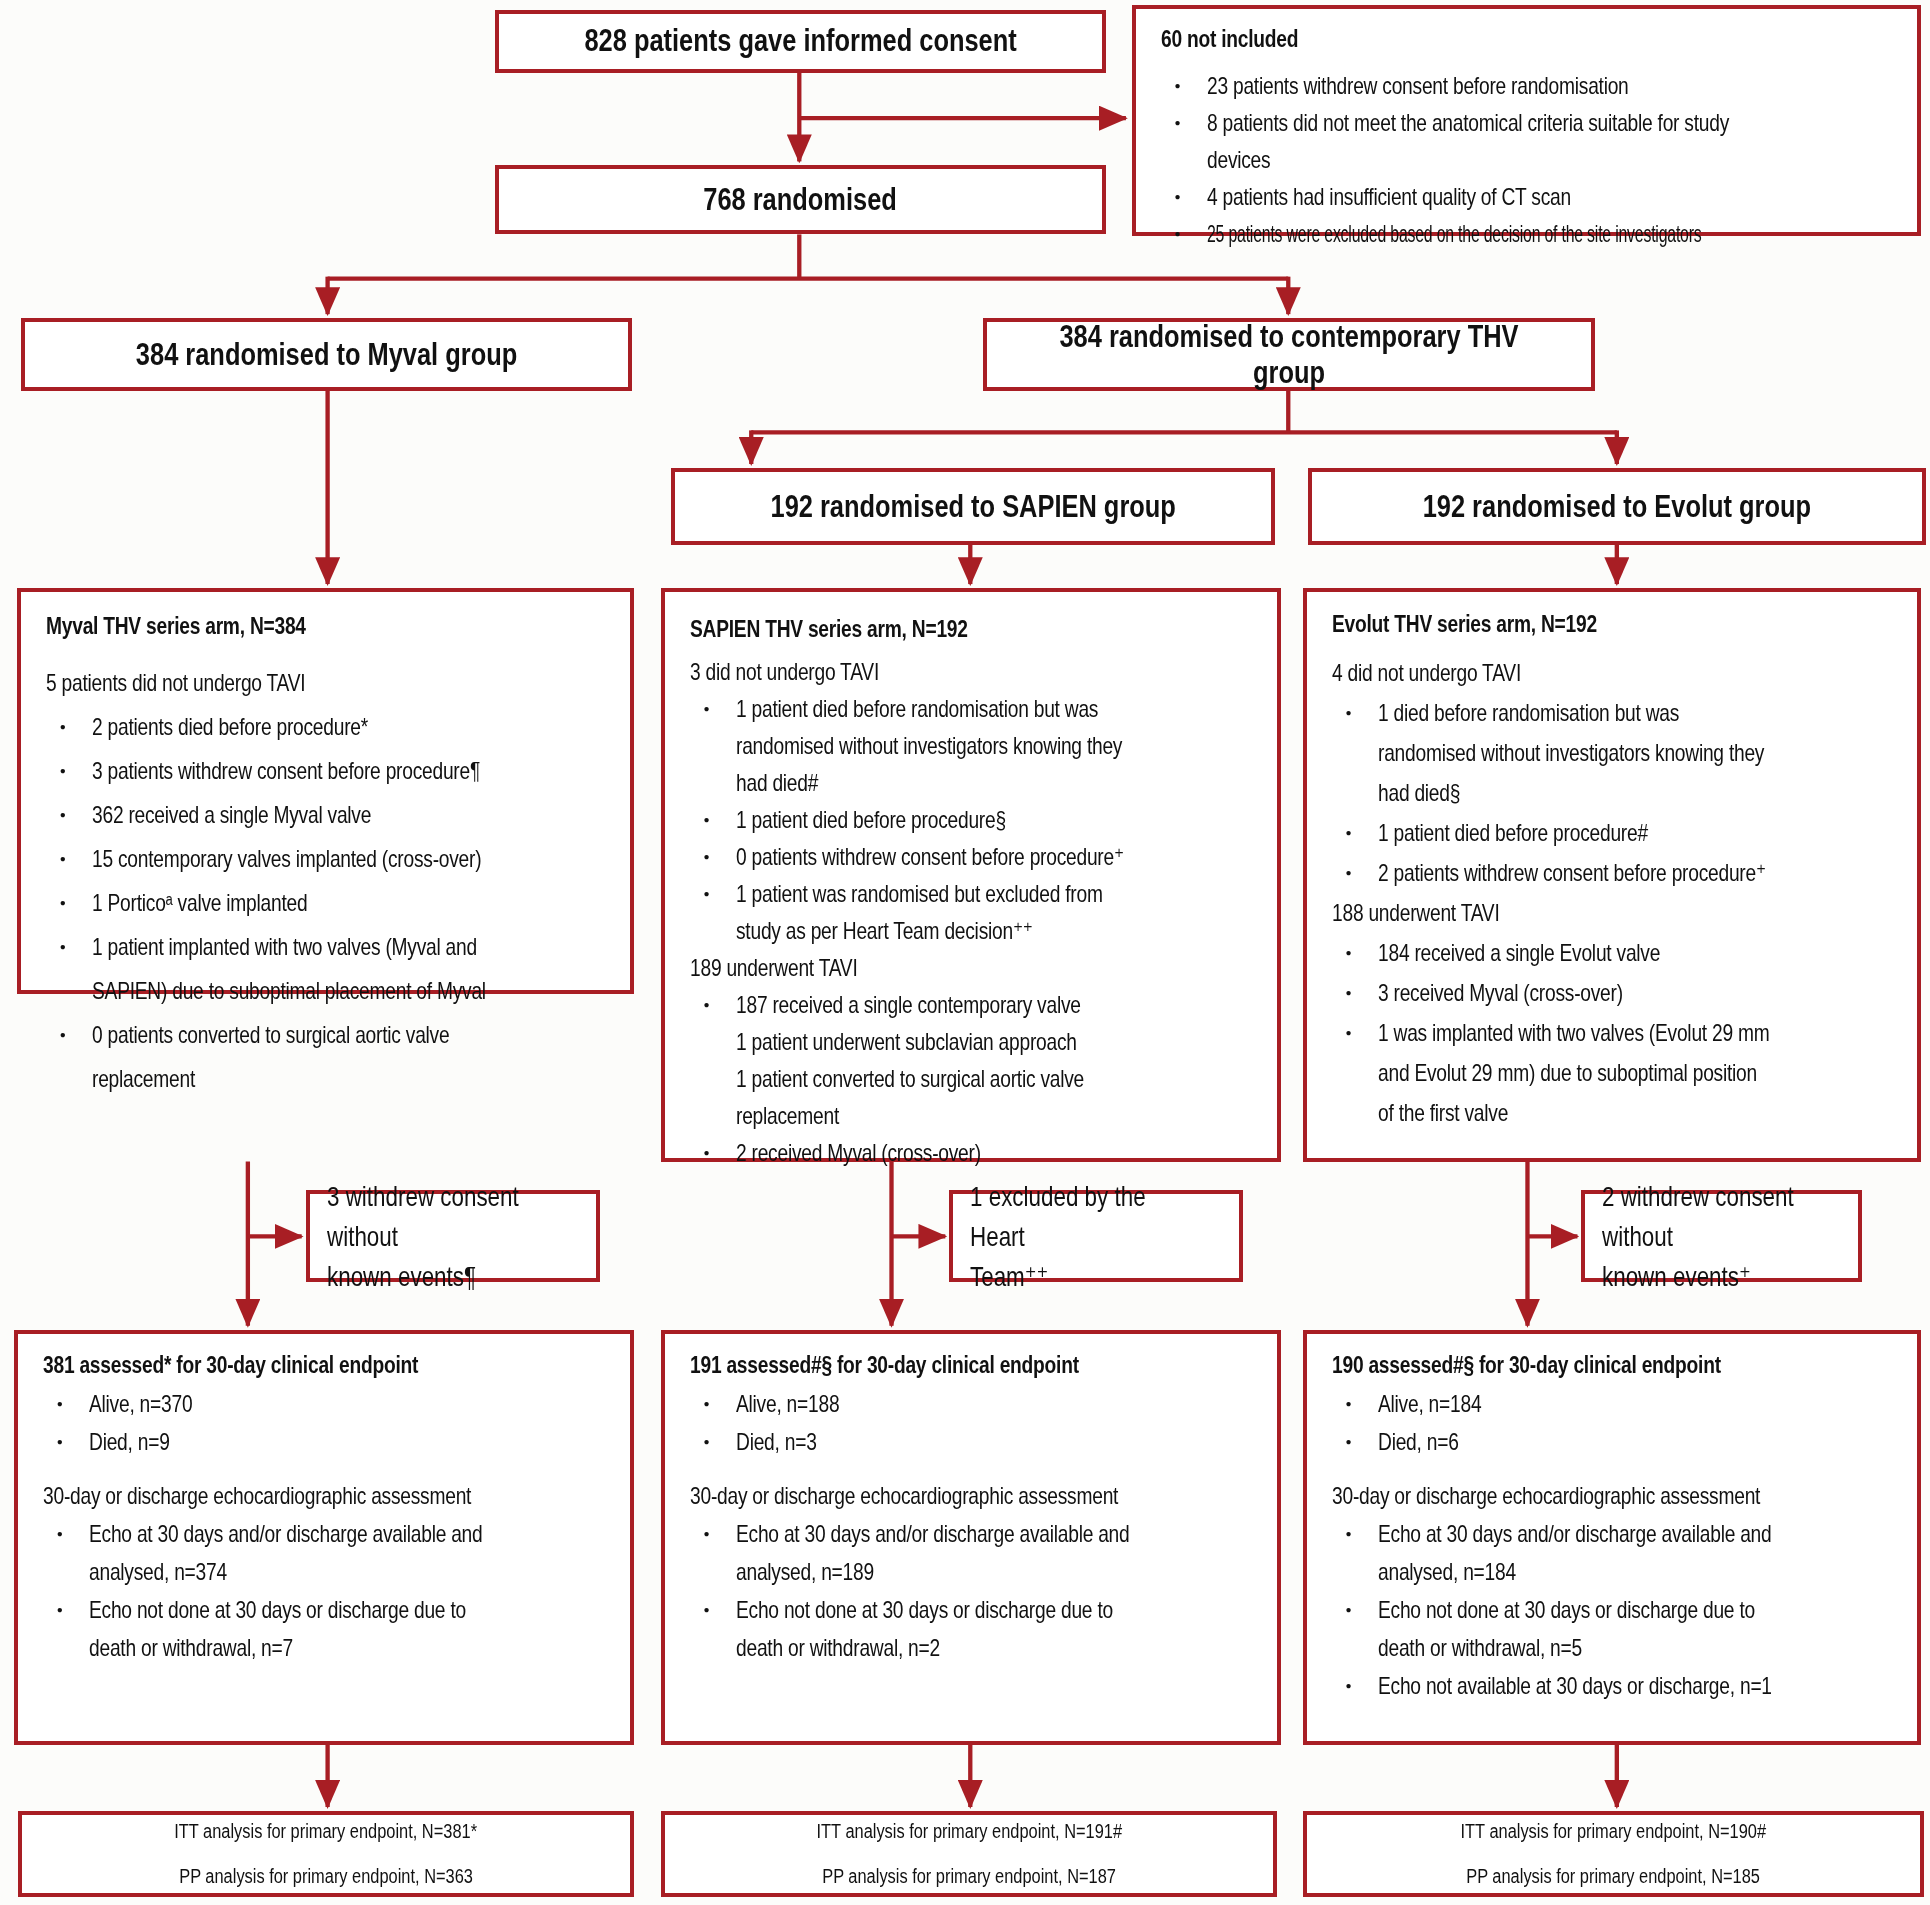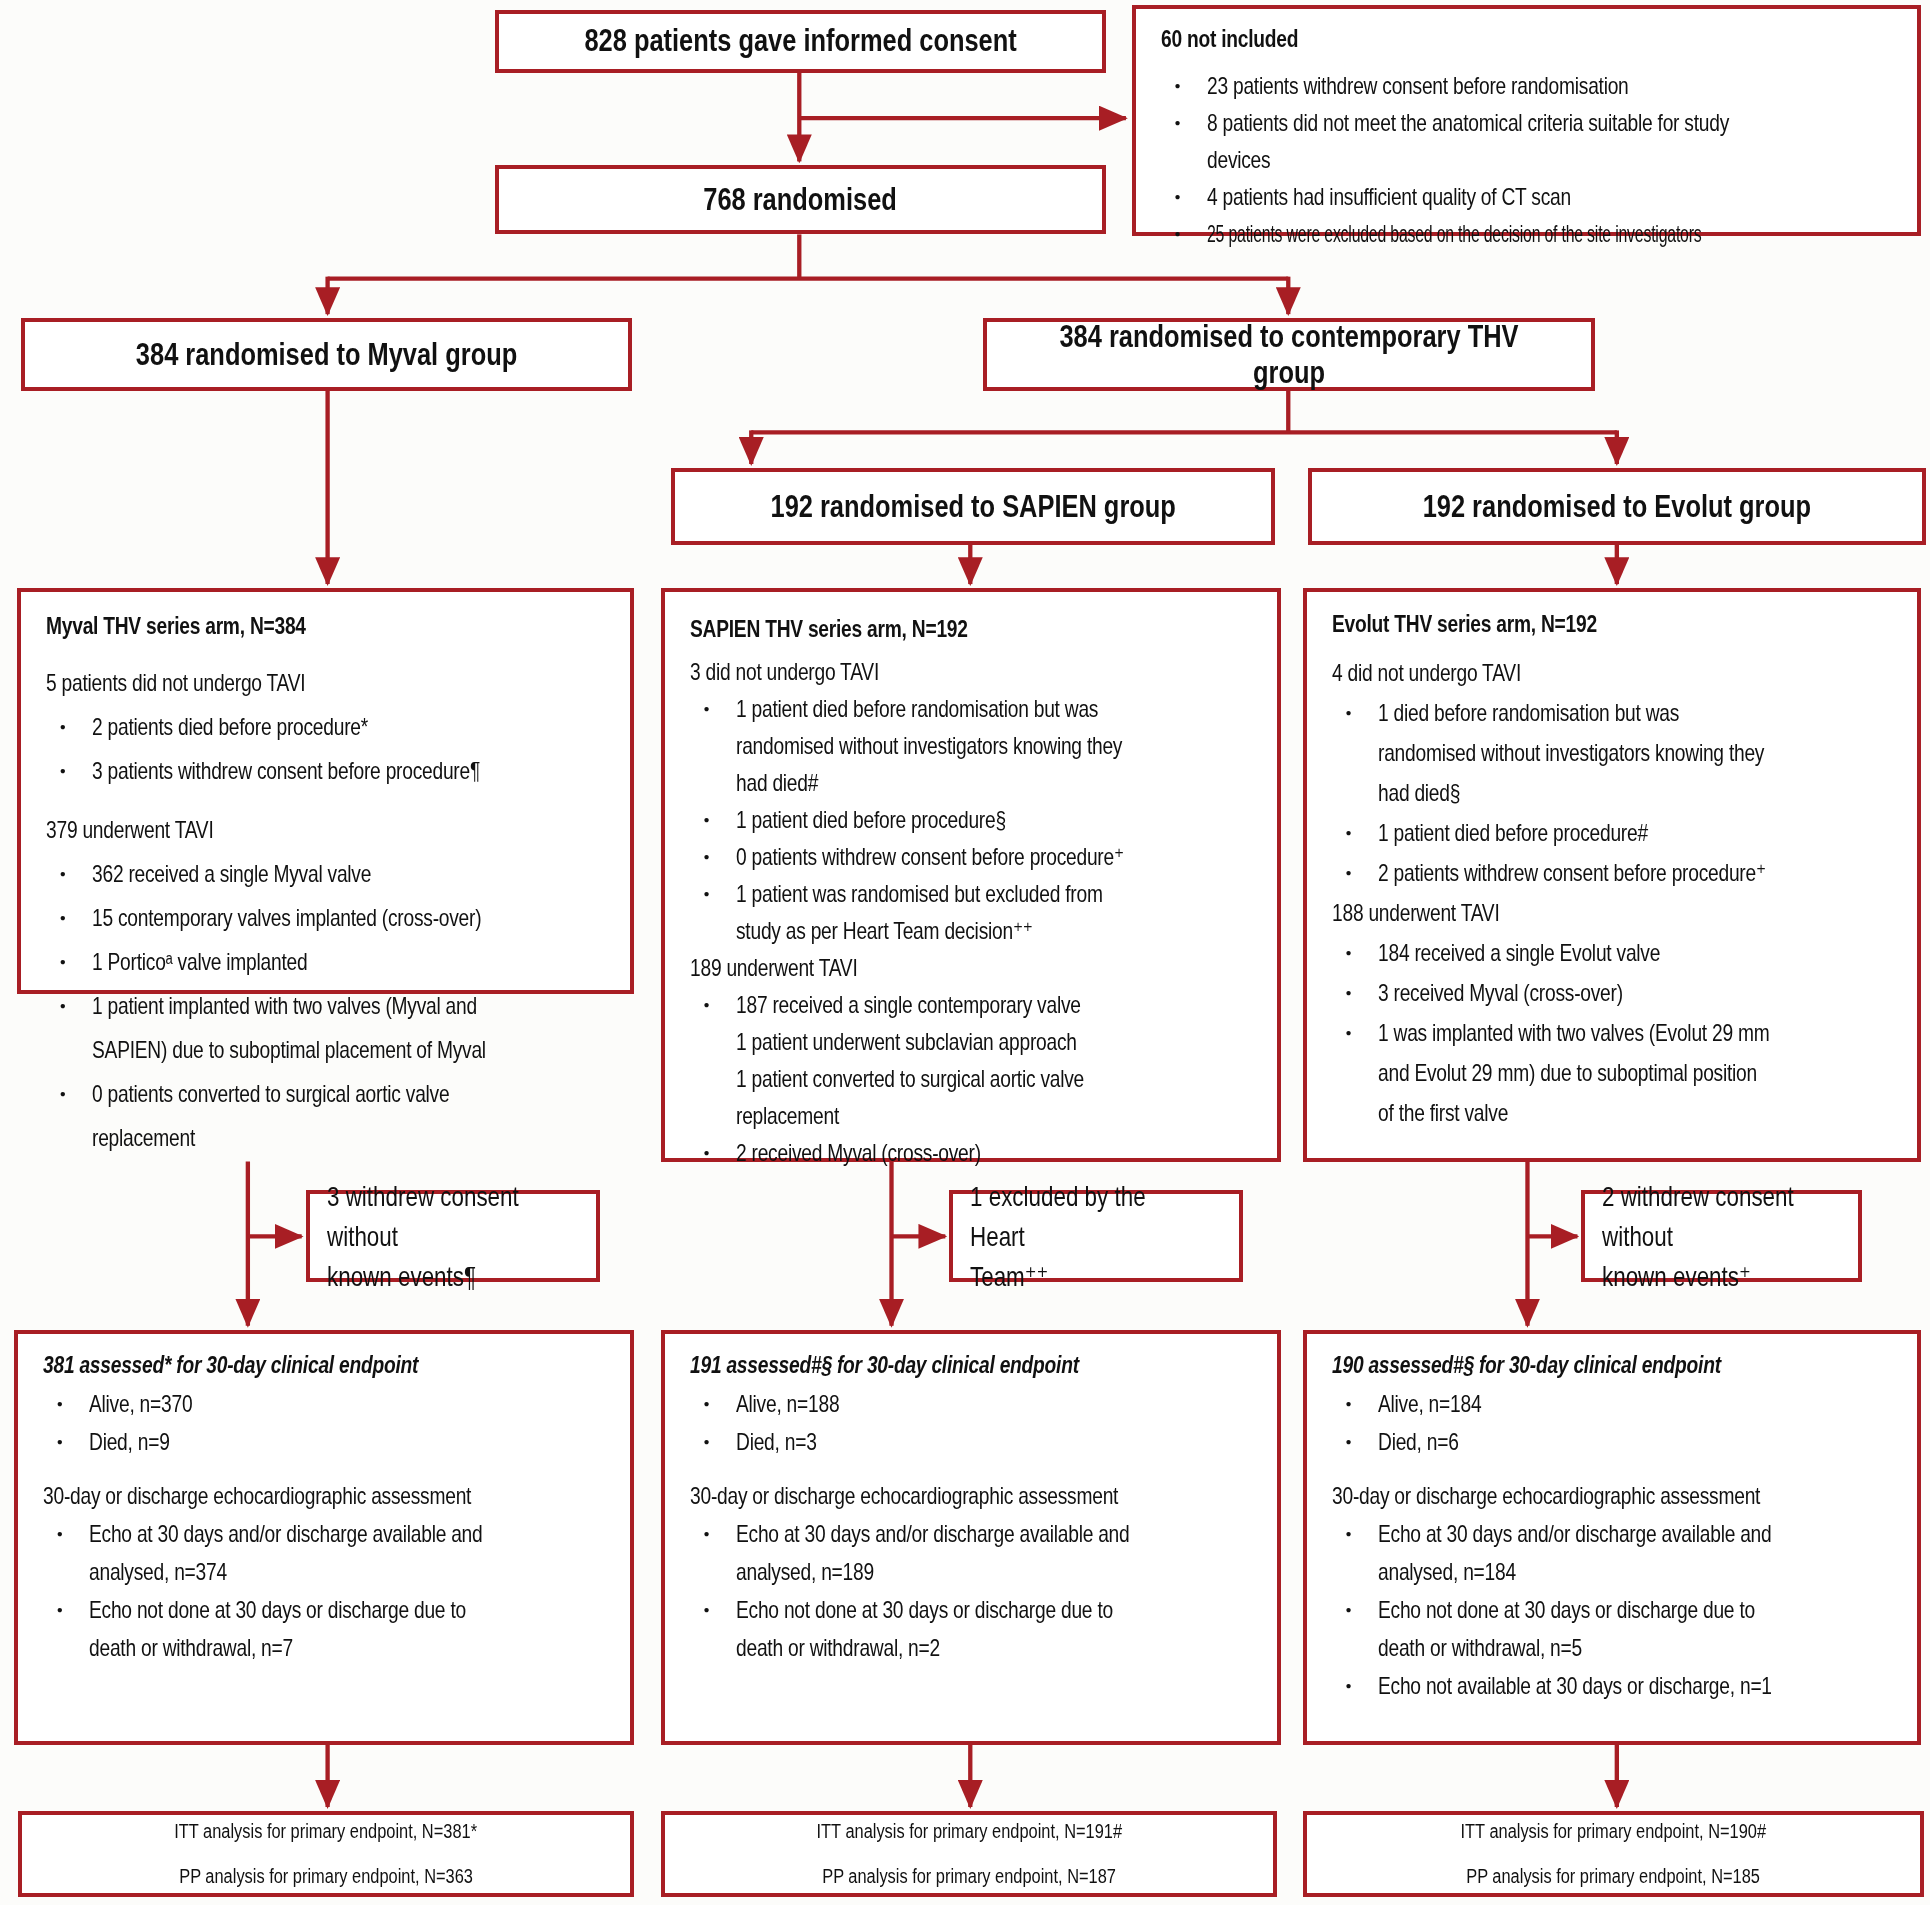--- a/index.html
+++ b/index.html
@@ -28,21 +28,21 @@
   .line.bt .txt { transform:scaleX(0.66); width:152%; }
 
   
   .notinc { line-height:37px; }
   .arm-myval { line-height:44px; }
   .arm-myval .box-title { margin-bottom:13.4px; }
   .arm-sapien { line-height:37px; padding-top:18px; }
   .arm-sapien .box-title { margin-bottom:5.8px; }
   .arm-evolut { line-height:40px; }
   .asmt { line-height:38px; }
-  .asmt .box-title { margin-bottom:1.9px;font-style:italic; }
+  .asmt .box-title { margin-bottom:1.9px; }
   .side { line-height:40px; font-size:28px; padding:7.7px 9.6px 5.8px 17.3px; display:flex; align-items:center; }
   .side .txt { display:block; white-space:pre-line; transform:scaleX(0.80); transform-origin:0 50%; width:125%; }
   .itt { flex-direction:column; font-size:20px; line-height:45px; }
   .itt .cline .txt { display:inline-block; transform:scaleX(0.82); transform-origin:50% 50%; }
 </style>
 </head>
 <body>
 
 <div class="canvas">
 
@@ -133,23 +133,20 @@
         </div>
 
         <div class="line b">
           <span class="txt">2 patients died before procedure*</span>
         </div>
 
         <div class="line b">
           <span class="txt">3 patients withdrew consent before procedure¶</span>
         </div>
 
-        <div class="line hg">
-          <span class="txt">379 underwent TAVI</span>
-        </div>
 
         <div class="line b">
           <span class="txt">362 received a single Myval valve</span>
         </div>
 
         <div class="line b">
           <span class="txt">15 contemporary valves implanted (cross-over)</span>
         </div>
 
         <div class="line b">

